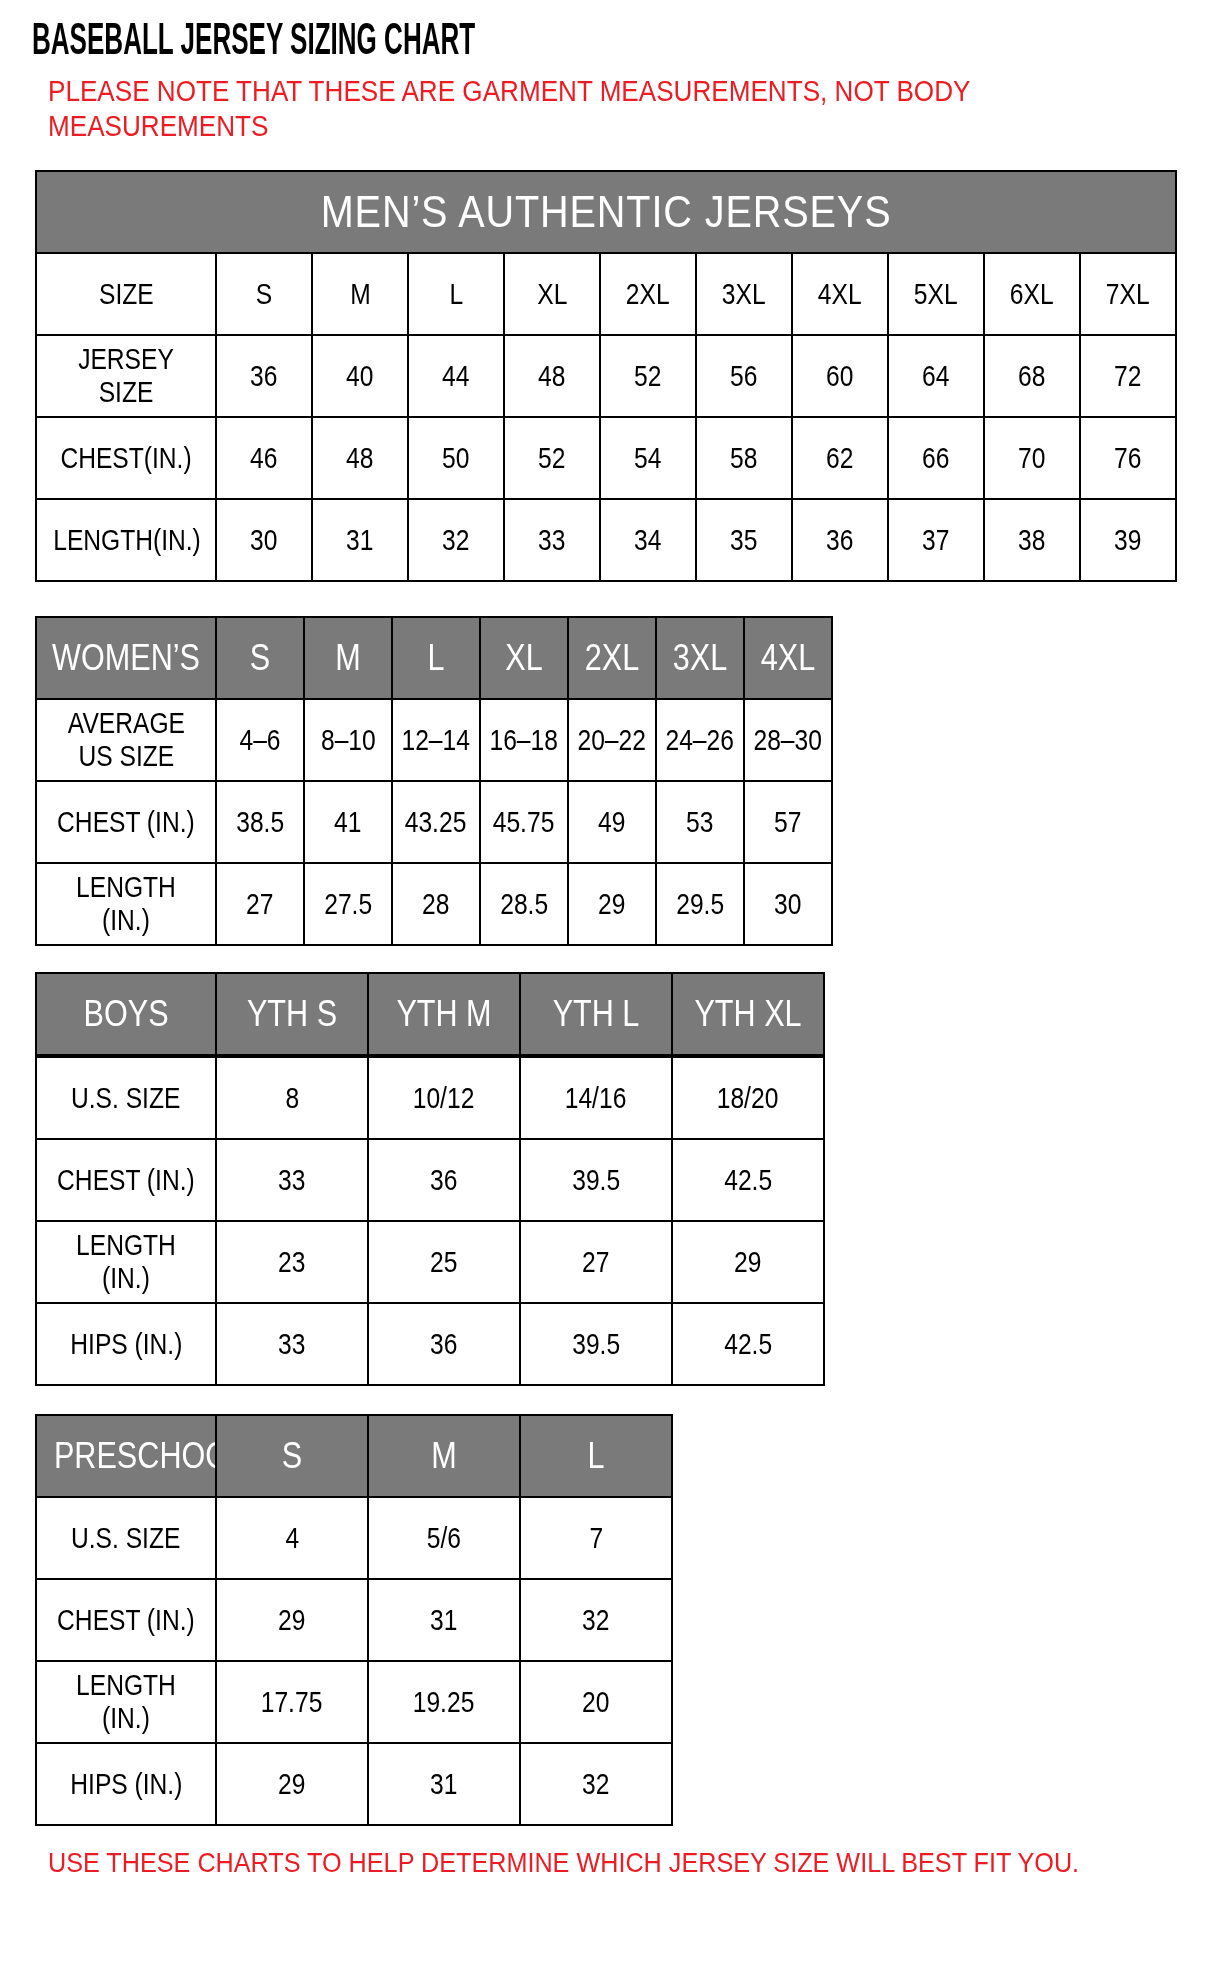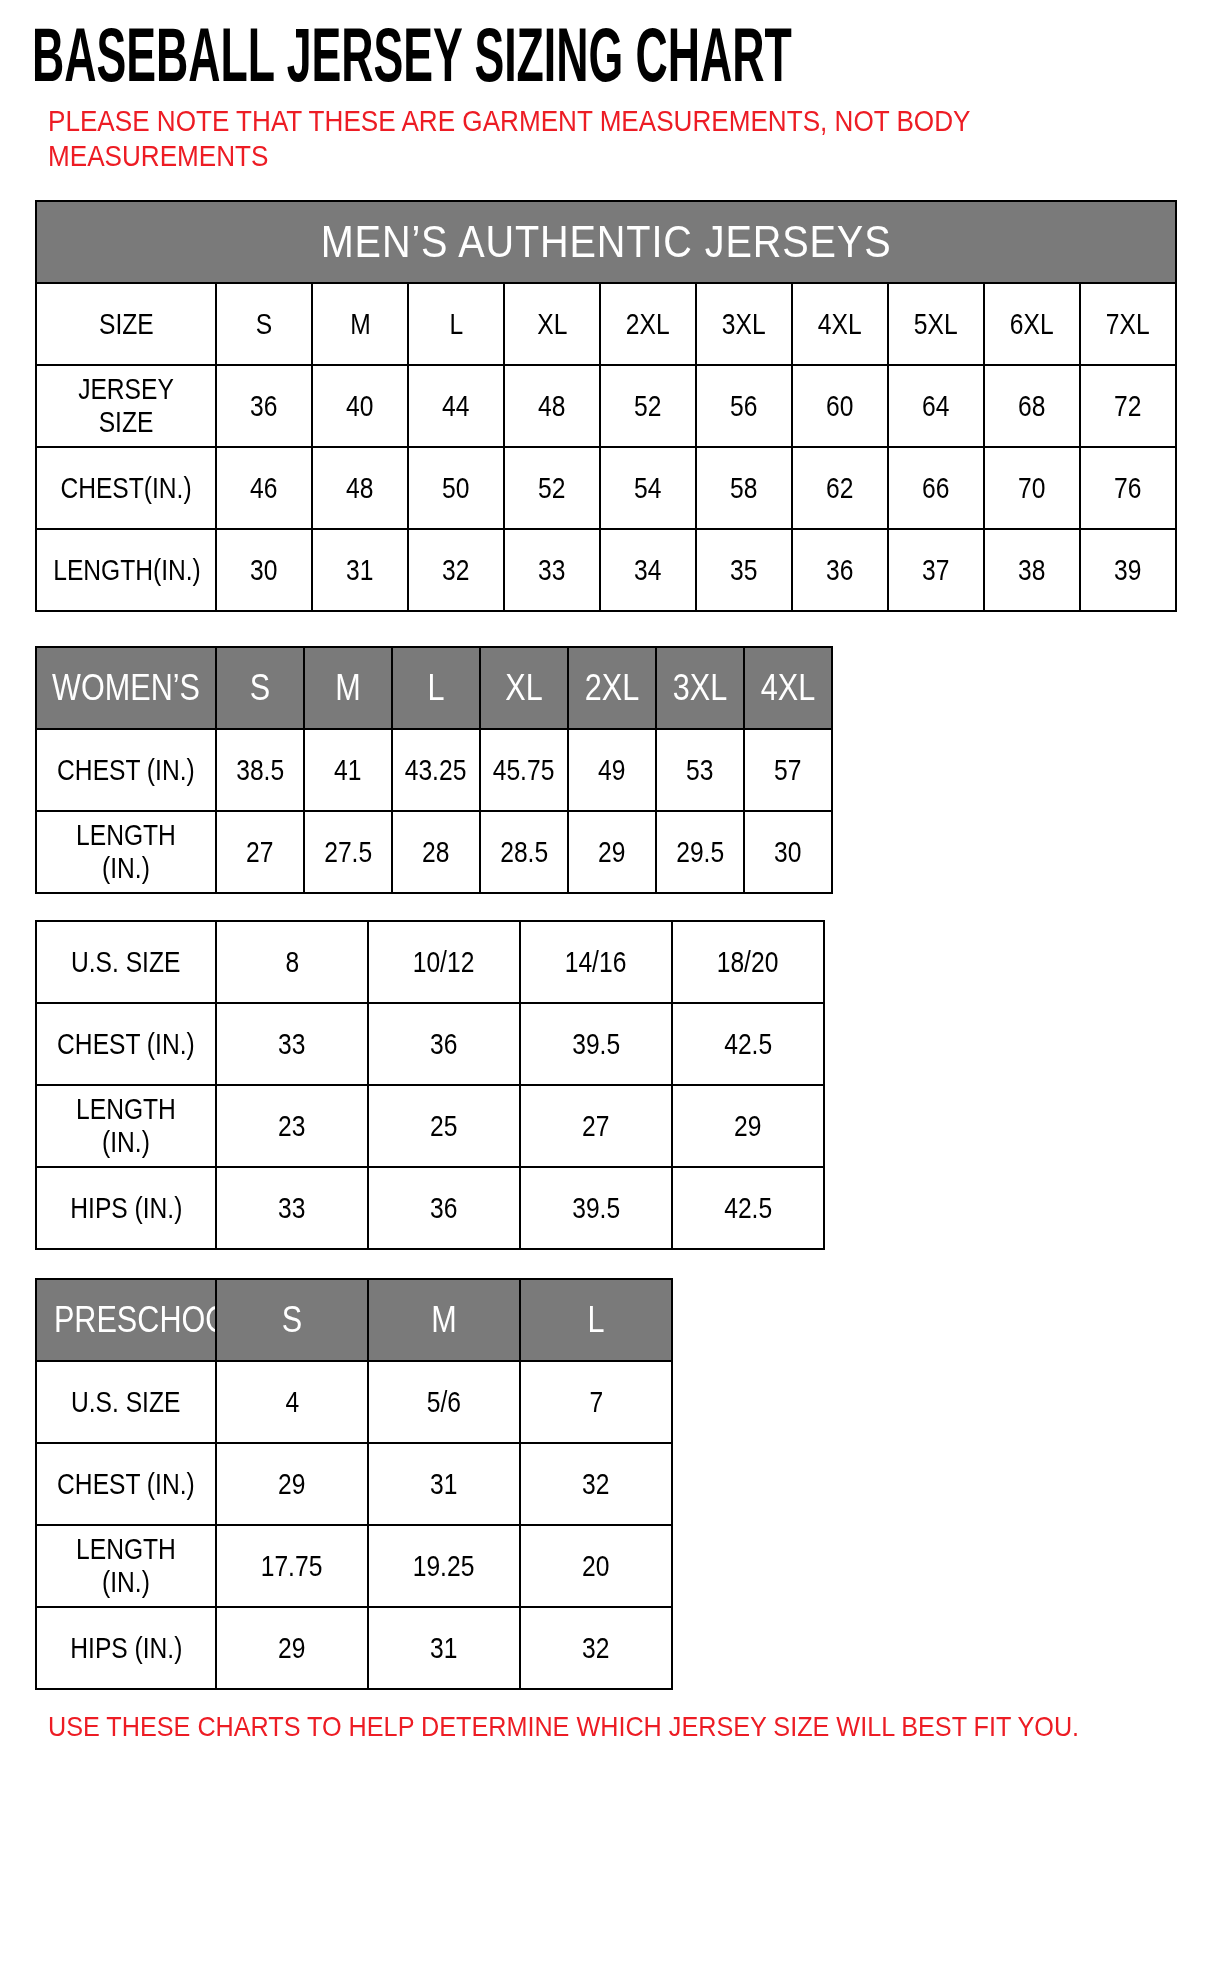--- a/index.html
+++ b/index.html
@@ -17,21 +17,21 @@
   .page{padding:18px 0 30px 32px;}
 
   
   .tx{display:inline-block;transform:scaleX(0.82);transform-origin:50% 50%;white-space:nowrap;}
   .label-tx{white-space:pre-line;line-height:1.1;}
   .hx{transform:scaleX(0.85);}
   .banner-text{transform:scaleX(0.9);font-size:44px;color:#ffffff;letter-spacing:1px;}
 
   .title{
     margin:0 0 0 0;
-    font-size:72px;
+    font-size:42px;
     font-weight:700;
     line-height:1.0;
     letter-spacing:0px;
   }
   .title .t-tx{
     display:inline-block;
     transform:scale(0.62,1.06);
     transform-origin:0 50%;
     white-space:nowrap;
   }
@@ -191,20 +191,31 @@
           <td><span class="tx hx">WOMEN’S</span></td>
           <td><span class="tx hx">S</span></td>
           <td><span class="tx hx">M</span></td>
           <td><span class="tx hx">L</span></td>
           <td><span class="tx hx">XL</span></td>
           <td><span class="tx hx">2XL</span></td>
           <td><span class="tx hx">3XL</span></td>
           <td><span class="tx hx">4XL</span></td>
         </tr>
         <tr>
+          <td class="label"><span class="tx label-tx">AVERAGE
+US SIZE</span></td>
+          <td class="val"><span class="tx">4–6</span></td>
+          <td class="val"><span class="tx">8–10</span></td>
+          <td class="val"><span class="tx">12–14</span></td>
+          <td class="val"><span class="tx">16–18</span></td>
+          <td class="val"><span class="tx">20–22</span></td>
+          <td class="val"><span class="tx">24–26</span></td>
+          <td class="val"><span class="tx">28–30</span></td>
+        </tr>
+        <tr>
           <td class="label"><span class="tx label-tx">CHEST (IN.)</span></td>
           <td class="val"><span class="tx">38.5</span></td>
           <td class="val"><span class="tx">41</span></td>
           <td class="val"><span class="tx">43.25</span></td>
           <td class="val"><span class="tx">45.75</span></td>
           <td class="val"><span class="tx">49</span></td>
           <td class="val"><span class="tx">53</span></td>
           <td class="val"><span class="tx">57</span></td>
         </tr>
         <tr>
@@ -223,20 +234,27 @@
   <div class="gap-t3"></div>
   <table class="size-table boys">
       <colgroup>
         <col class="col-label">
         <col class="col-size">
         <col class="col-size">
         <col class="col-size">
         <col class="col-size">
       </colgroup>
       <tbody>
+        <tr class="header-row">
+          <td><span class="tx hx">BOYS</span></td>
+          <td><span class="tx hx">YTH S</span></td>
+          <td><span class="tx hx">YTH M</span></td>
+          <td><span class="tx hx">YTH L</span></td>
+          <td><span class="tx hx">YTH XL</span></td>
+        </tr>
         <tr>
           <td class="label"><span class="tx label-tx">U.S. SIZE</span></td>
           <td class="val"><span class="tx">8</span></td>
           <td class="val"><span class="tx">10/12</span></td>
           <td class="val"><span class="tx">14/16</span></td>
           <td class="val"><span class="tx">18/20</span></td>
         </tr>
         <tr>
           <td class="label"><span class="tx label-tx">CHEST (IN.)</span></td>
           <td class="val"><span class="tx">33</span></td>

